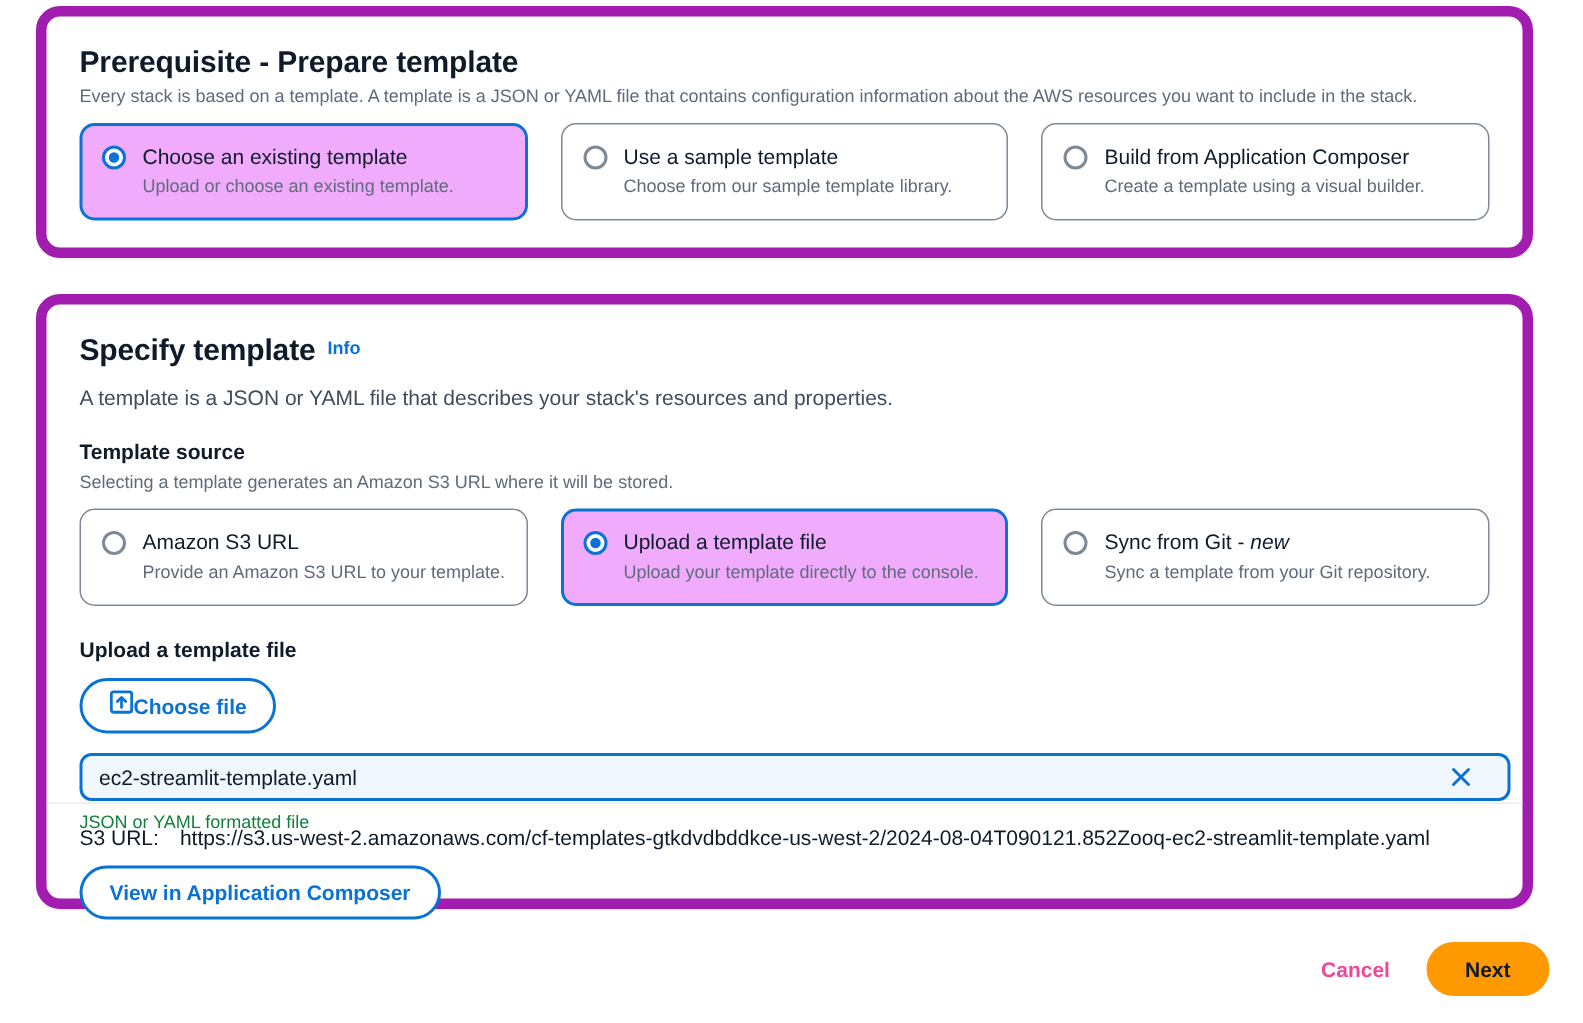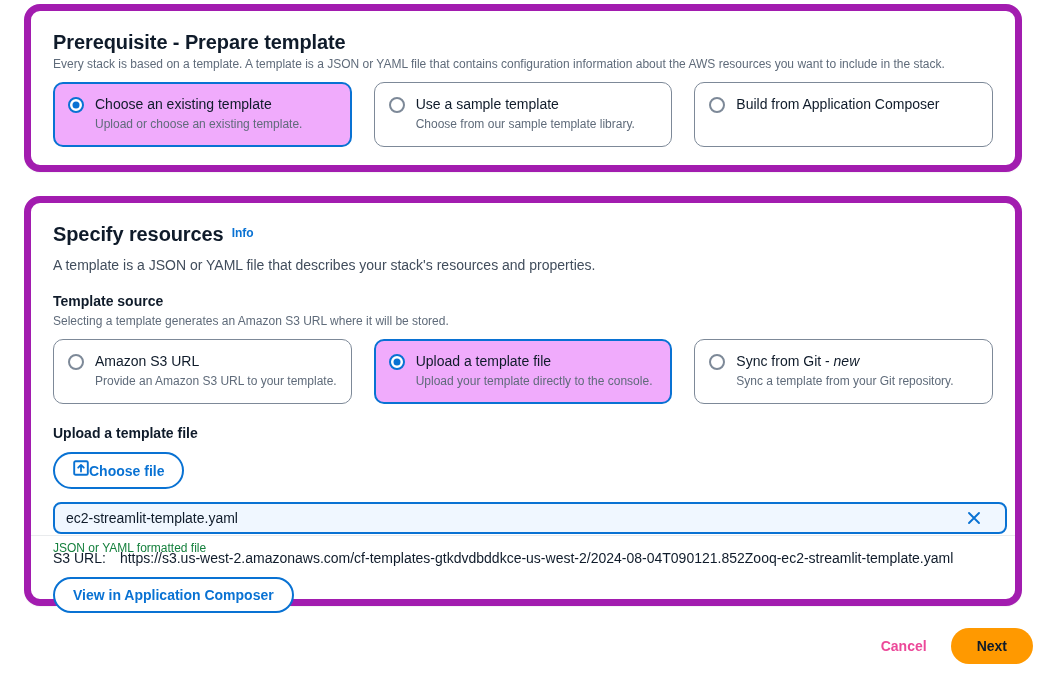--- a/index.html
+++ b/index.html
@@ -276,31 +276,32 @@
           <span class="tile-text">
             <span class="tile-title">Use a sample template</span>
             <span class="tile-sub">Choose from our sample template library.</span>
           </span>
         </div>
 
         <div class="tile">
           <span class="radio"></span>
           <span class="tile-text">
             <span class="tile-title">Build from Application Composer</span>
+            <span class="tile-sub">Create a template using a visual builder.</span>
           </span>
         </div>
 
       </div>
     </div>
   </section>
 
   <section class="panel" id="panel-specify">
     <div class="panel-inner">
 
-      <h2 class="section-title">Specify resources</h2><a class="info-link">Info</a>
+      <h2 class="section-title">Specify template</h2><a class="info-link">Info</a>
 
       <p class="section-desc">A template is a JSON or YAML file that describes your stack's resources and properties.</p>
 
       <p class="field-label" style="margin-top:16px;">Template source</p>
       <p class="field-desc">Selecting a template generates an Amazon S3 URL where it will be stored.</p>
 
       <div class="tile-row">
 
         <div class="tile">
           <span class="radio"></span>

